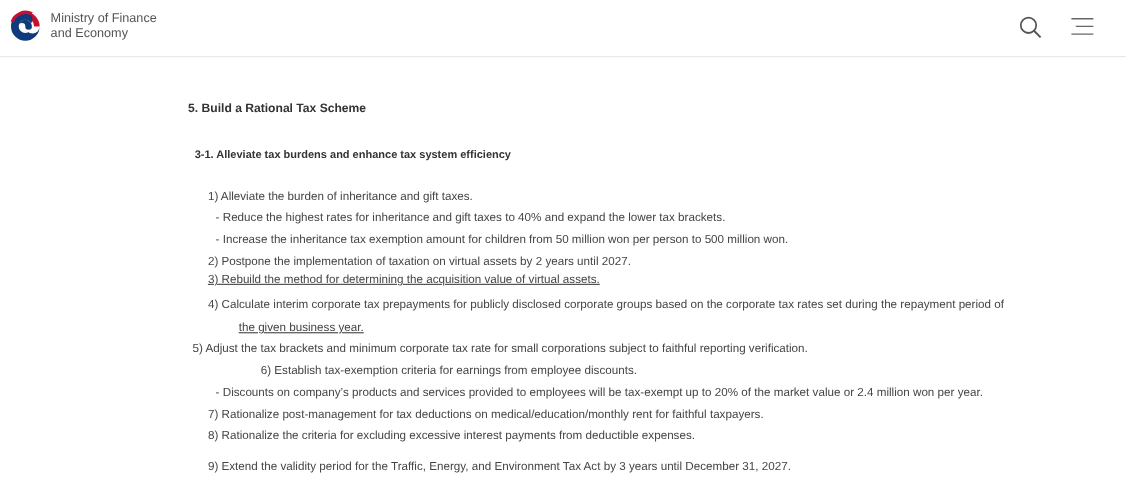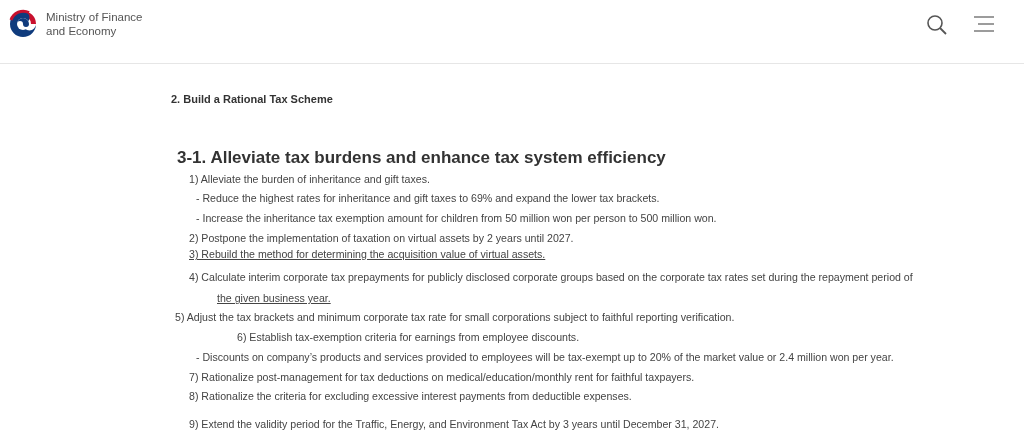--- a/index.html
+++ b/index.html
@@ -1,36 +1,36 @@
 <!DOCTYPE html>
 <html><head>
 <meta charset="utf-8">
 <style>
   * { margin: 0; padding: 0; box-sizing: border-box; }
   html, body { width: 1024px; height: 438px; overflow: hidden; background: #ffffff; }
   body { font-family: "Liberation Sans", sans-serif; color: #333; }
 
   .header {
-    position: absolute; left: 0; top: 0; width: 1024px; height: 64px;
+    position: absolute; left: 0; top: 0; width: 1024px; height: 52px;
     border-bottom: 1px solid #e6e6e6; background: #fff;
   }
   .logo { position: absolute; left: 7px; top: 8px; display: flex; align-items: center; }
   .logo-mark { width: 32px; height: 32px; }
   .logo-text {
     margin-left: 7px; font-size: 11.5px; line-height: 14px; color: #555;
   }
   .search-btn { position: absolute; left: 925px; top: 13px; width: 24px; height: 24px; cursor: pointer; }
   .menu-btn { position: absolute; left: 970px; top: 14px; width: 26px; height: 20px; cursor: pointer; }
 
   .content { position: absolute; left: 0; top: 52px; width: 1024px; }
   .h3 {
     position: absolute; left: 171px; top: 41px; font-size: 11px; font-weight: bold; color: #333;
   }
   .h31 {
-    position: absolute; left: 177px; top: 96px; font-size: 17px; font-weight: bold; color: #333; text-align: center;
+    position: absolute; left: 177px; top: 84px; font-size: 10px; font-weight: bold; color: #333; text-align: center;
   }
   .line {
     position: absolute; font-size: 10.6px; color: #444; white-space: nowrap;
   }
 </style>
 </head>
 <body>
 
 <div class="header">
   <div class="logo">
@@ -56,25 +56,25 @@
   <div class="menu-btn">
     <svg width="26" height="20" viewBox="0 0 26 20">
       <line x1="4" y1="3" x2="24" y2="3" stroke="#666" stroke-width="1.3"></line>
       <line x1="8" y1="10" x2="24" y2="10" stroke="#666" stroke-width="1.3"></line>
       <line x1="4" y1="17" x2="24" y2="17" stroke="#666" stroke-width="1.3"></line>
     </svg>
   </div>
 </div>
 
 <div class="content">
-  <div class="h3">2. Build a Rational Tax Scheme</div>
+  <div class="h3">5. Build a Rational Tax Scheme</div>
   <div class="h31">3-1. Alleviate tax burdens and enhance tax system efficiency</div>
 
   <div class="line" style="left:189px; top:121px;">1) Alleviate the burden of inheritance and gift taxes.</div>
-  <div class="line" style="left:196px; top:140px;">- Reduce the highest rates for inheritance and gift taxes to 69% and expand the lower tax brackets.</div>
+  <div class="line" style="left:196px; top:140px;">- Reduce the highest rates for inheritance and gift taxes to 40% and expand the lower tax brackets.</div>
   <div class="line" style="left:196px; top:160px;">- Increase the inheritance tax exemption amount for children from 50 million won per person to 500 million won.</div>
   <div class="line" style="left:189px; top:180px;">2) Postpone the implementation of taxation on virtual assets by 2 years until 2027.</div>
   <div class="line" style="left:189px; top:196px;text-decoration:underline;">3) Rebuild the method for determining the acquisition value of virtual assets.</div>
   <div class="line" style="left:189px; top:219px;">4) Calculate interim corporate tax prepayments for publicly disclosed corporate groups based on the corporate tax rates set during the repayment period of</div>
   <div class="line" style="left:217px; top:240px;text-decoration:underline;">the given business year.</div>
   <div class="line" style="left:175px; top:259px;">5) Adjust the tax brackets and minimum corporate tax rate for small corporations subject to faithful reporting verification.</div>
   <div class="line" style="left:190px; top:279px;padding-left:47px;">6) Establish tax-exemption criteria for earnings from employee discounts.</div>
   <div class="line" style="left:196px; top:299px;">- Discounts on company’s products and services provided to employees will be tax-exempt up to 20% of the market value or 2.4 million won per year.</div>
   <div class="line" style="left:189px; top:319px;">7) Rationalize post-management for tax deductions on medical/education/monthly rent for faithful taxpayers.</div>
   <div class="line" style="left:189px; top:338px;">8) Rationalize the criteria for excluding excessive interest payments from deductible expenses.</div>

